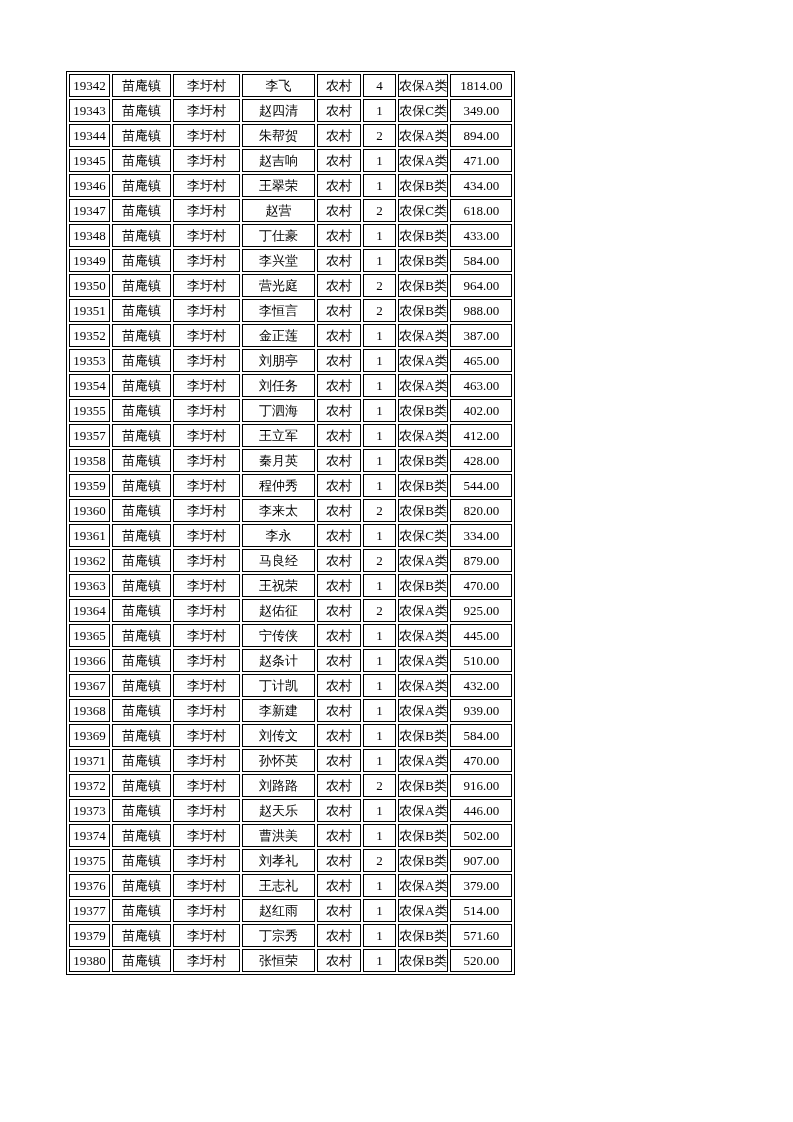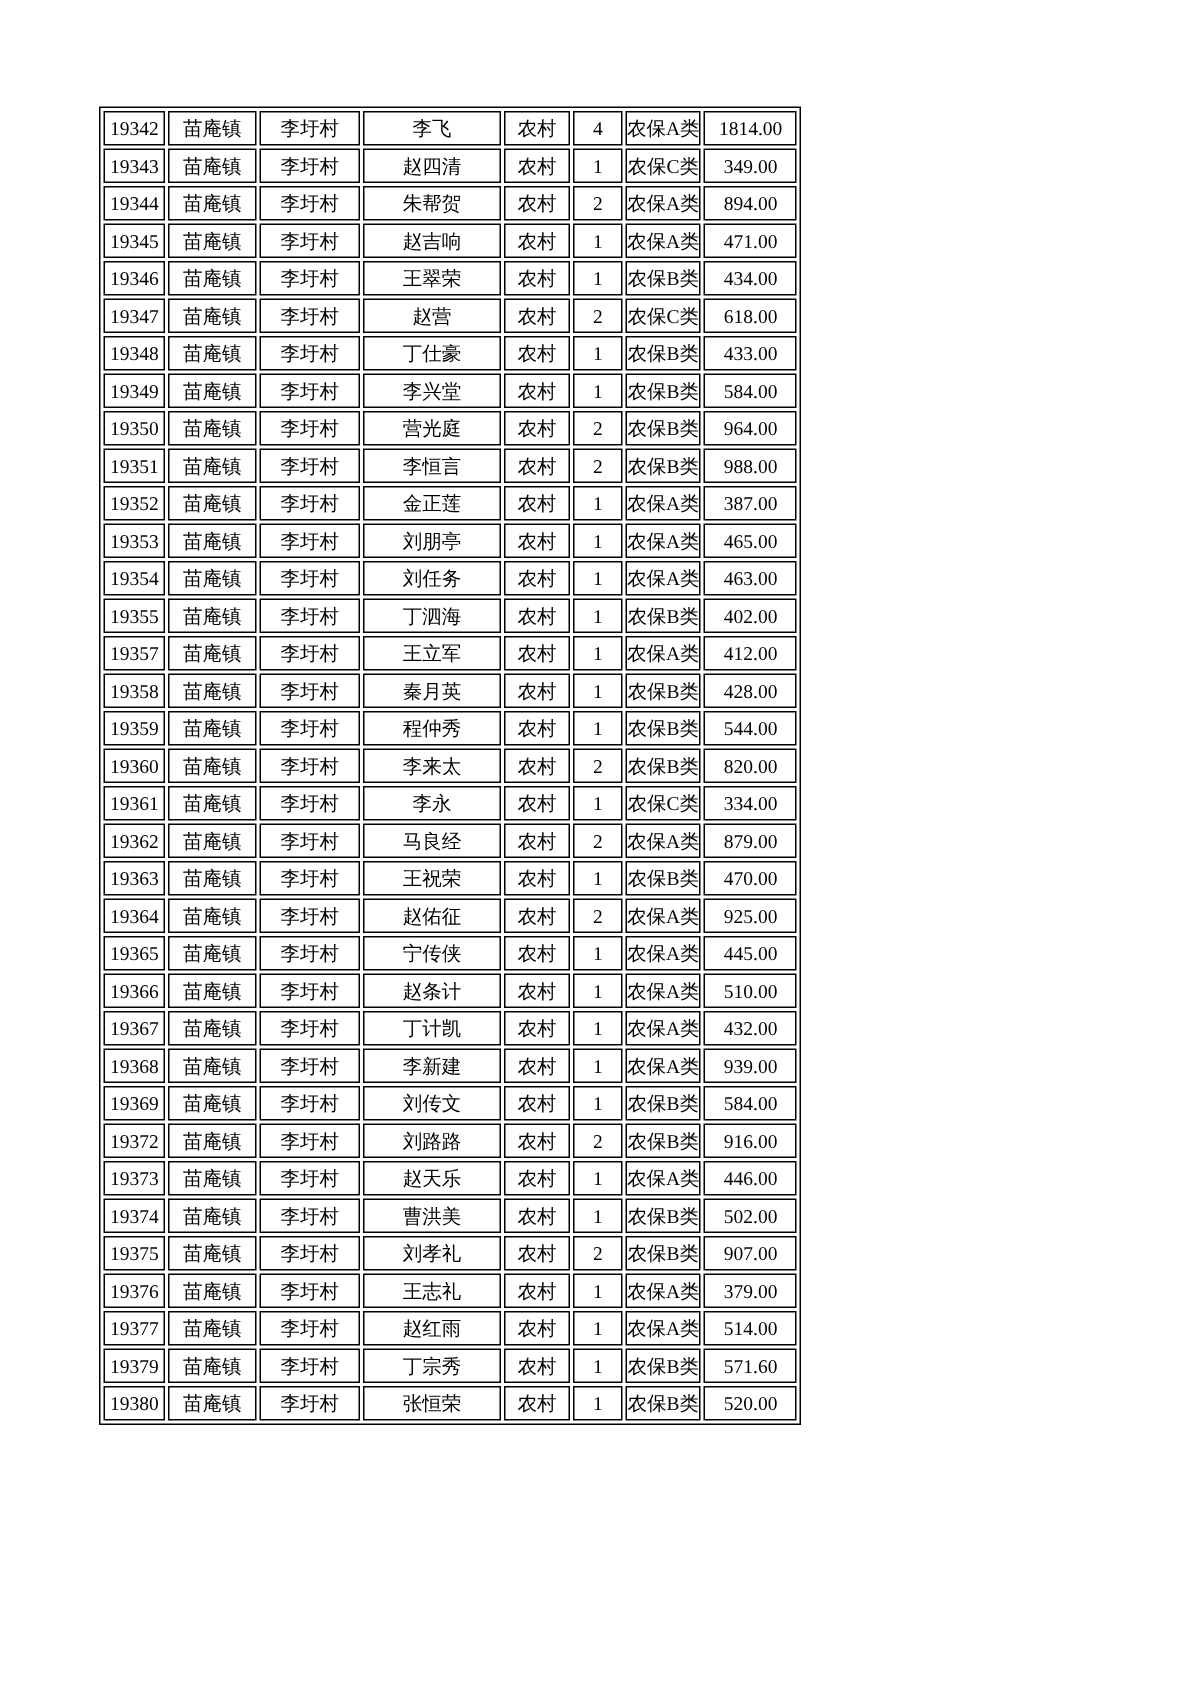--- a/index.html
+++ b/index.html
@@ -34,21 +34,21 @@
     text-align: center;
     vertical-align: middle;
     font-size: 13px;
     line-height: 1;
     white-space: nowrap;
     overflow: hidden;
   }
   td.c0 { width: 41px; }
   td.c1 { width: 59px; }
   td.c2 { width: 67px; }
-  td.c3 { width: 92px; }
+  td.c3 { width: 73px; }
   td.c4 { width: 44px; margin-top: 28px; }
   td.c5 { width: 33px; }
   td.c6 { width: 50px; }
   td.c7 { width: 62px; }
 </style>
 </head>
 <body>
 
 <div class="page">
   <table class="records">
@@ -317,20 +317,30 @@
           <td class="c0">19369</td>
           <td class="c1">苗庵镇</td>
           <td class="c2">李圩村</td>
           <td class="c3">刘传文</td>
           <td class="c4">农村</td>
           <td class="c5">1</td>
           <td class="c6">农保B类</td>
           <td class="c7">584.00</td>
         </tr>
         <tr>
+          <td class="c0">19371</td>
+          <td class="c1">苗庵镇</td>
+          <td class="c2">李圩村</td>
+          <td class="c3">孙怀英</td>
+          <td class="c4">农村</td>
+          <td class="c5">1</td>
+          <td class="c6">农保A类</td>
+          <td class="c7">470.00</td>
+        </tr>
+        <tr>
           <td class="c0">19372</td>
           <td class="c1">苗庵镇</td>
           <td class="c2">李圩村</td>
           <td class="c3">刘路路</td>
           <td class="c4">农村</td>
           <td class="c5">2</td>
           <td class="c6">农保B类</td>
           <td class="c7">916.00</td>
         </tr>
         <tr>

